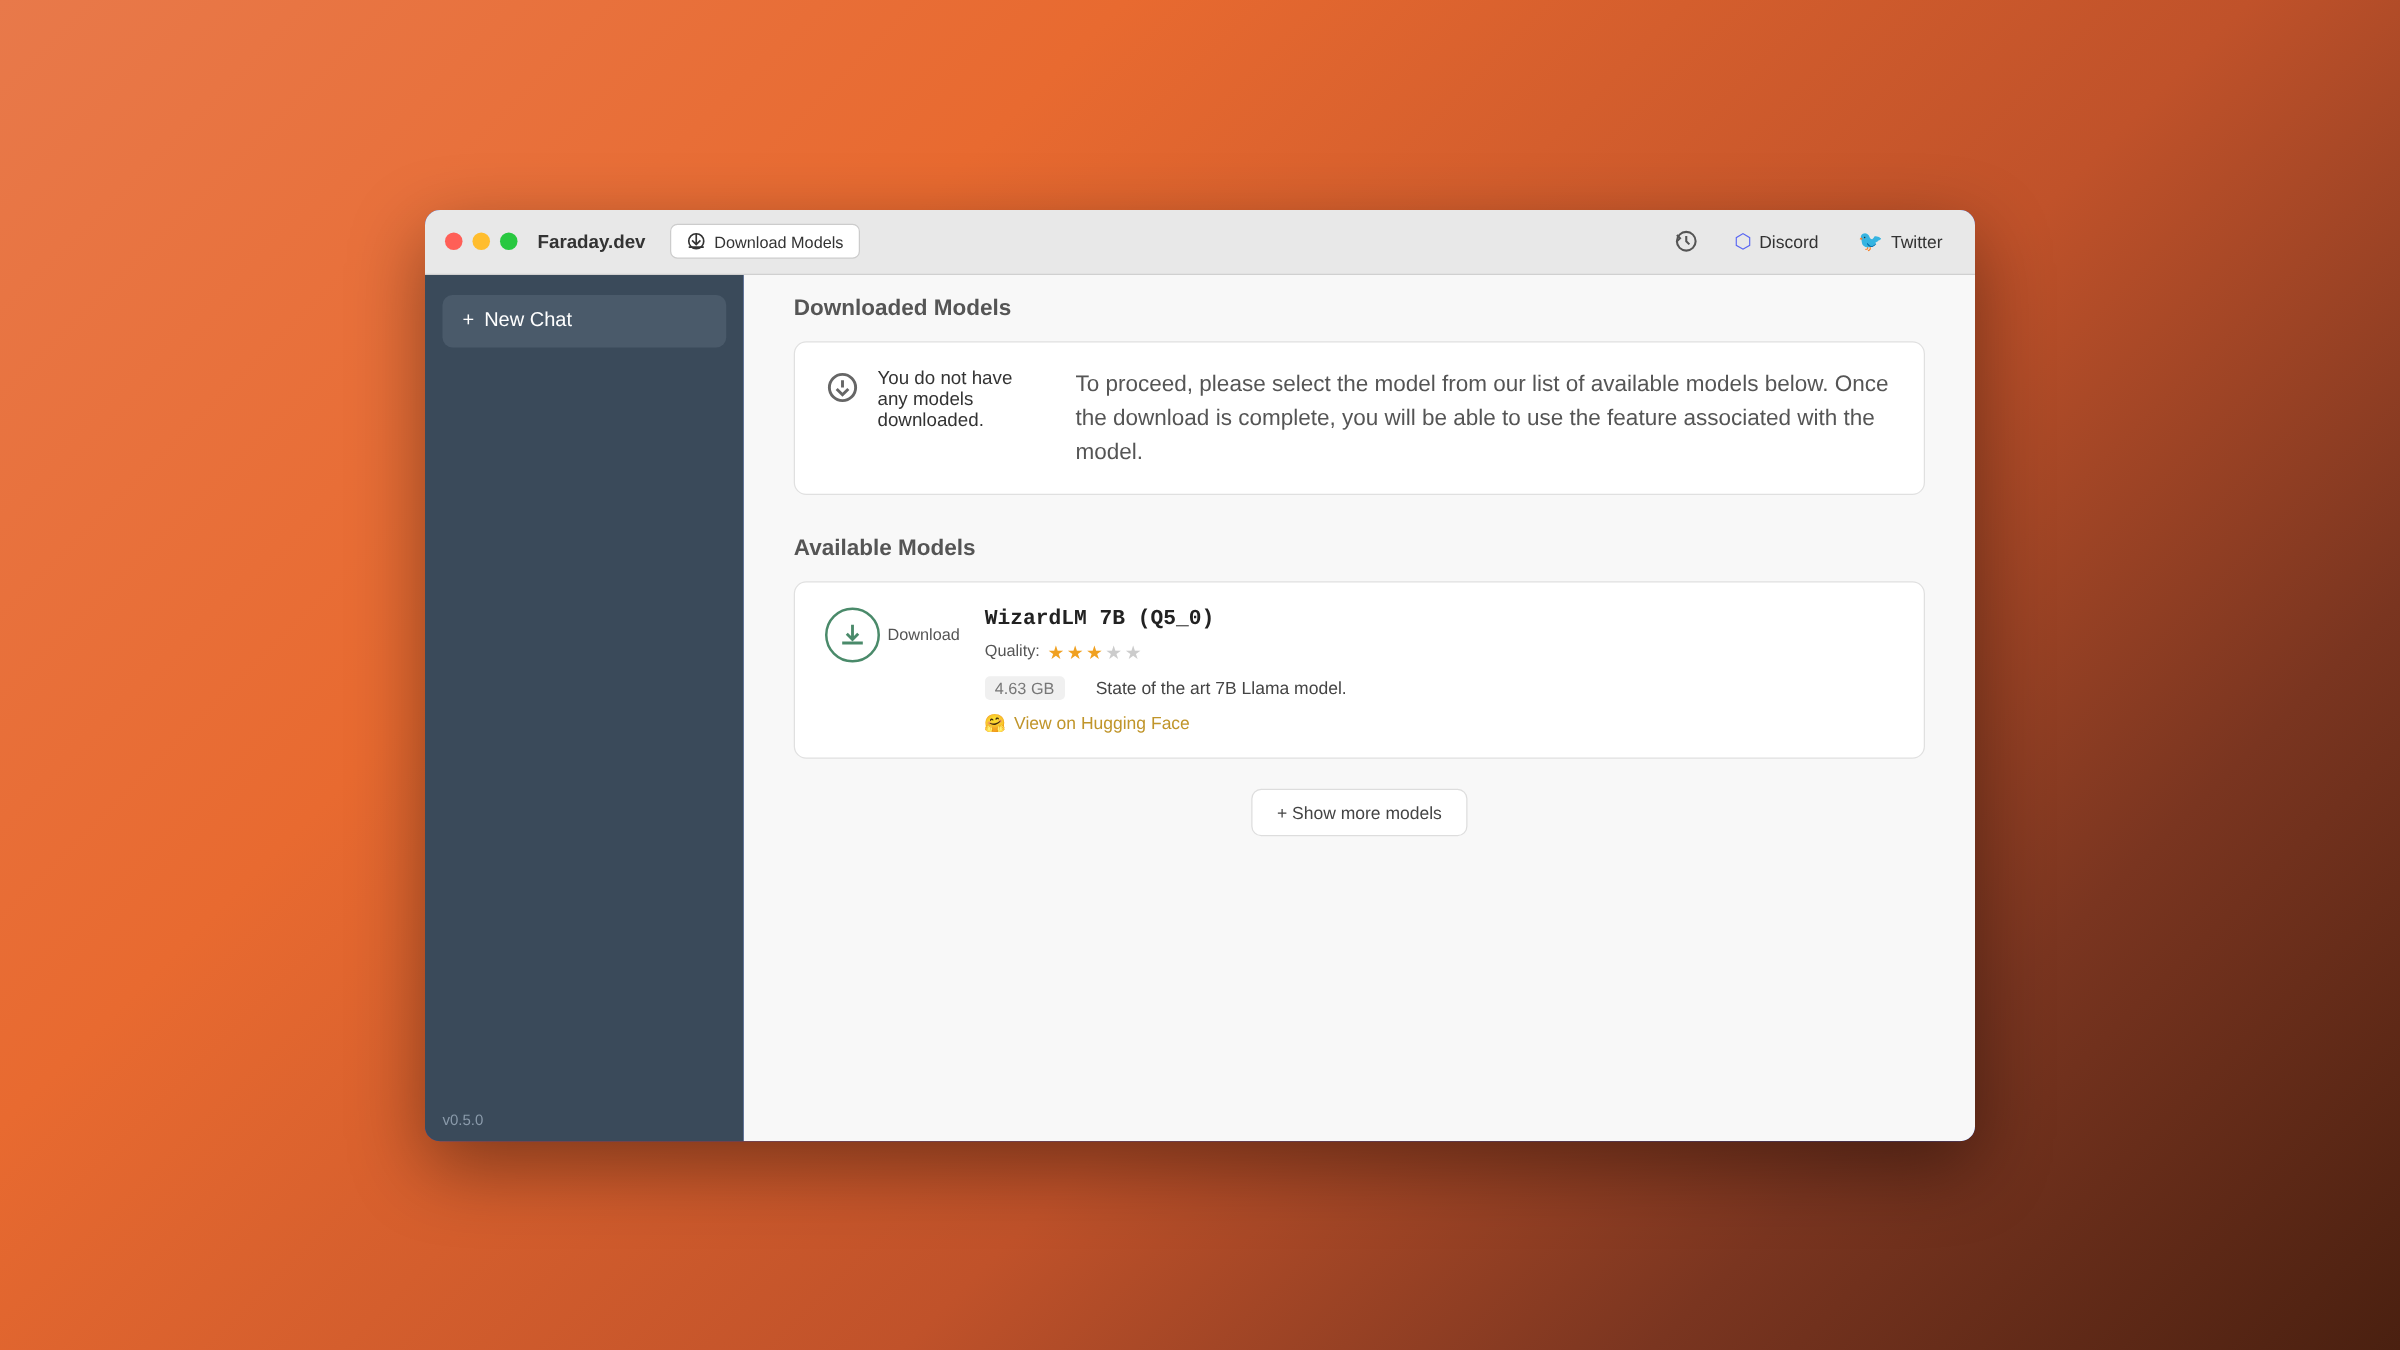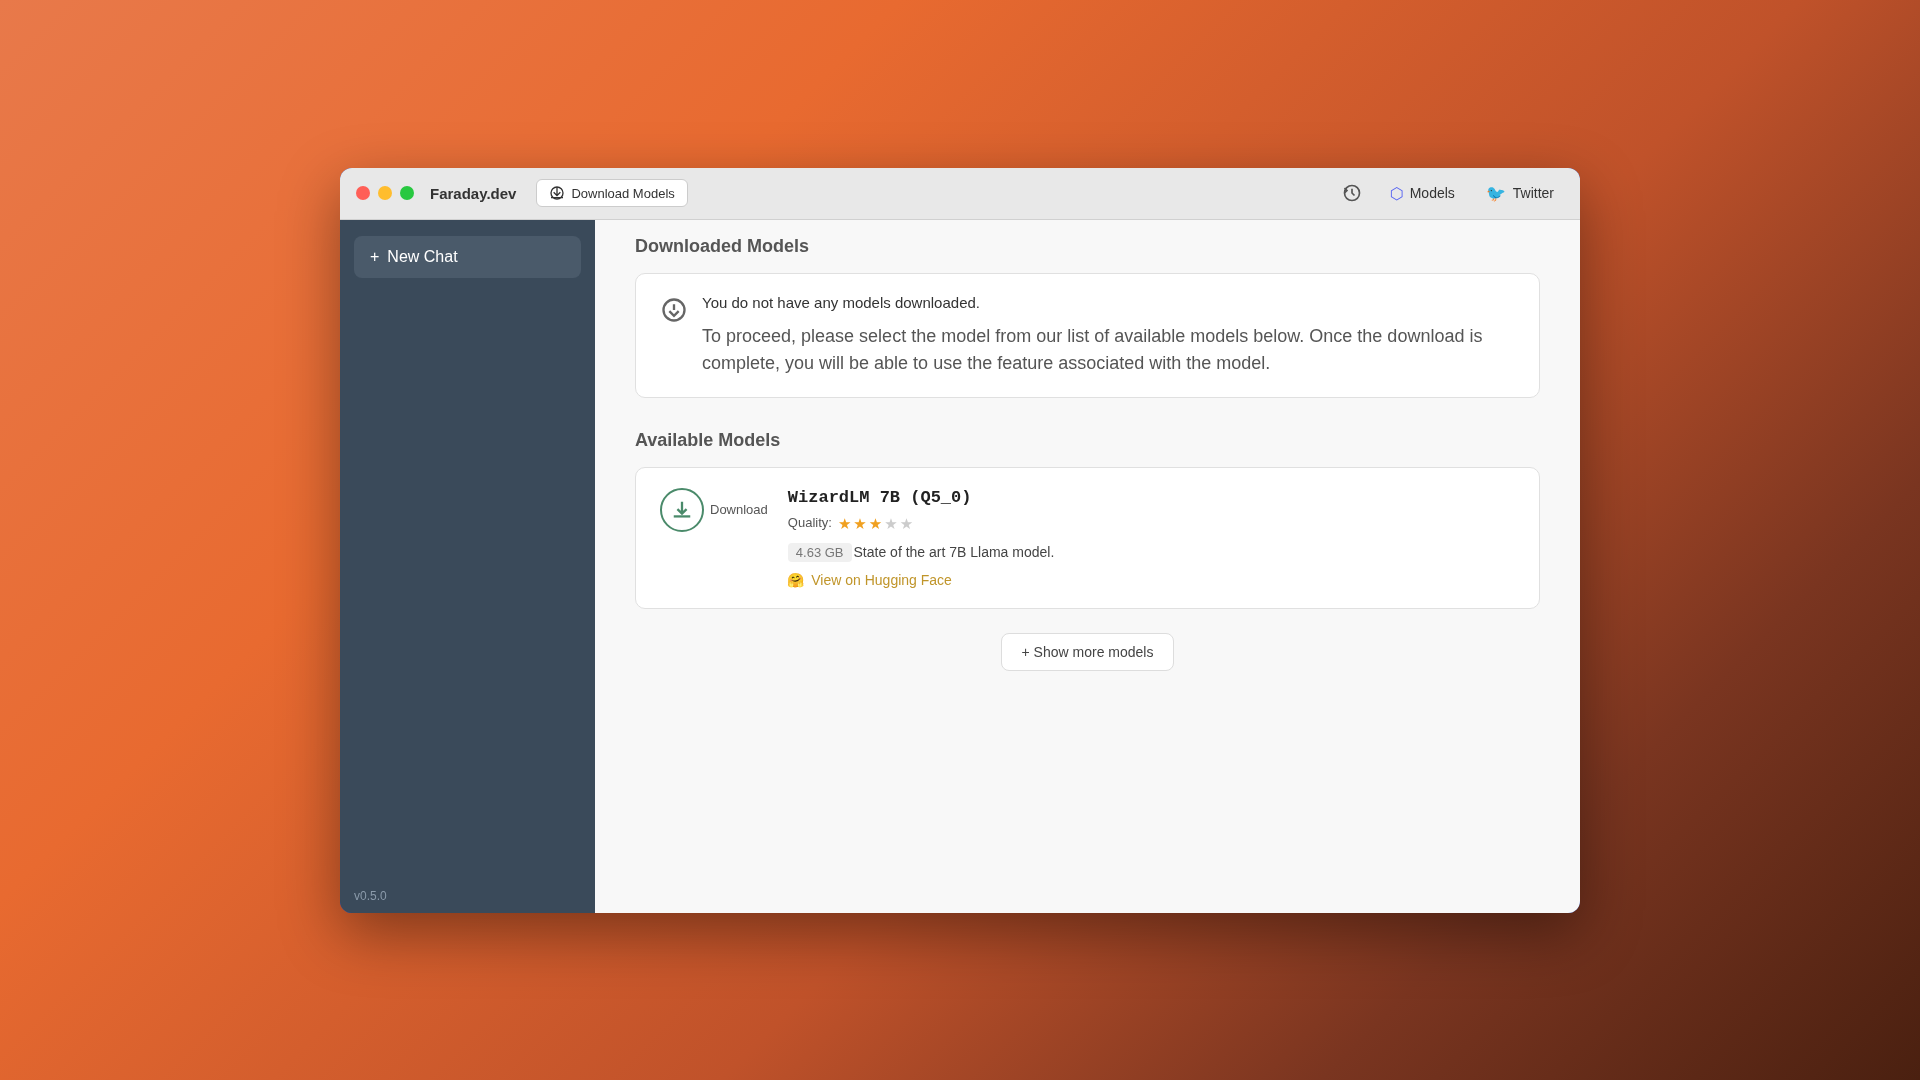--- a/index.html
+++ b/index.html
@@ -183,22 +183,21 @@
 
     .info-icon {
       font-size: 24px;
       color: #666;
       flex-shrink: 0;
       margin-top: 2px;
     }
 
     .info-text {
       display: flex;
-      flex-direction: column;
-      gap: 12px;
+      gap: 24px;
     }
 
     .info-primary {
       font-size: 15px;
       color: #333;
       font-weight: 500;
     }
 
     .info-secondary {
       font-size: 18px;
@@ -266,21 +265,21 @@
       color: #555;
     }
 
     .stars { display: flex; gap: 2px; }
     .star { color: #f0a020; font-size: 15px; }
     .star-empty { color: #ccc; font-size: 15px; }
 
     .model-details {
       display: flex;
       align-items: center;
-      gap: 2px;
+      gap: 25px;
       margin-bottom: 10px;
     }
 
     .model-size {
       font-size: 13px;
       color: #777;
       background: #f0f0f0;
       padding: 2px 8px;
       border-radius: 4px;
     }
@@ -343,21 +342,21 @@
     <div class="header-right">
       <button class="icon-btn">
         <svg width="20" height="20" viewBox="0 0 24 24" fill="none" stroke="currentColor" stroke-width="2">
           <circle cx="12" cy="12" r="9"></circle>
           <polyline points="12 7 12 12 15 15"></polyline>
           <polyline points="3 12 6 9 3 6"></polyline>
         </svg>
       </button>
       <button class="social-btn">
         <span class="discord-icon">⬡</span>
-        <span>Models</span>
+        <span>Discord</span>
       </button>
       <button class="social-btn">
         <span class="twitter-icon">🐦</span>
         <span>Twitter</span>
       </button>
     </div>
   </div>
 
   <div class="main-layout">
 

